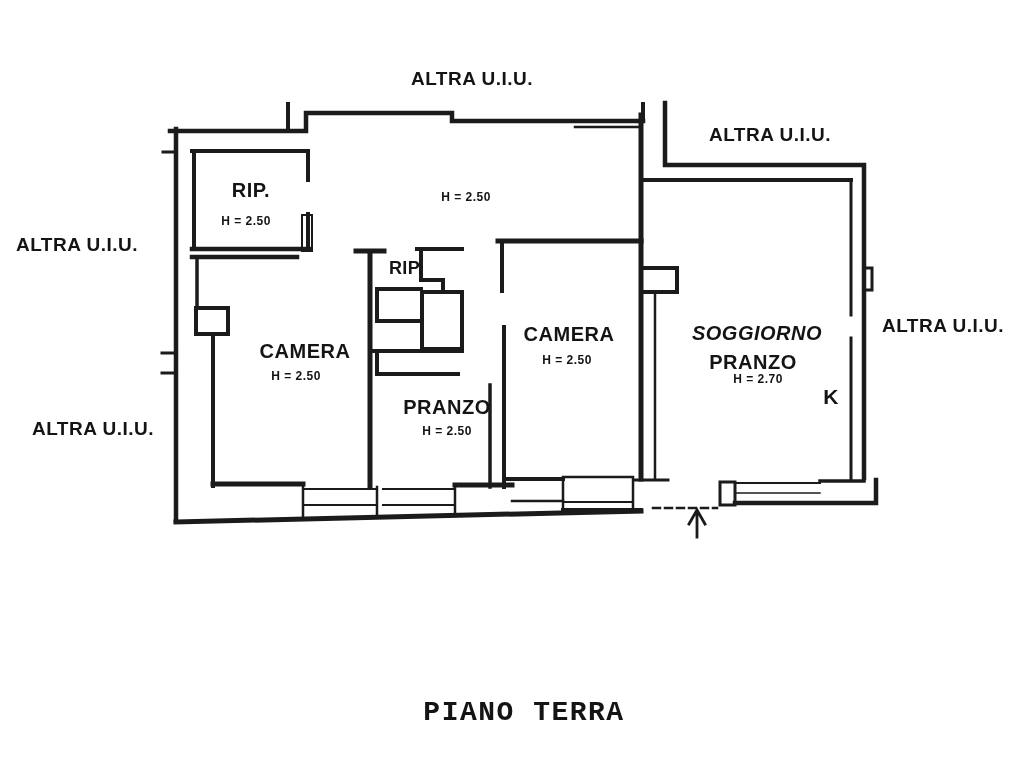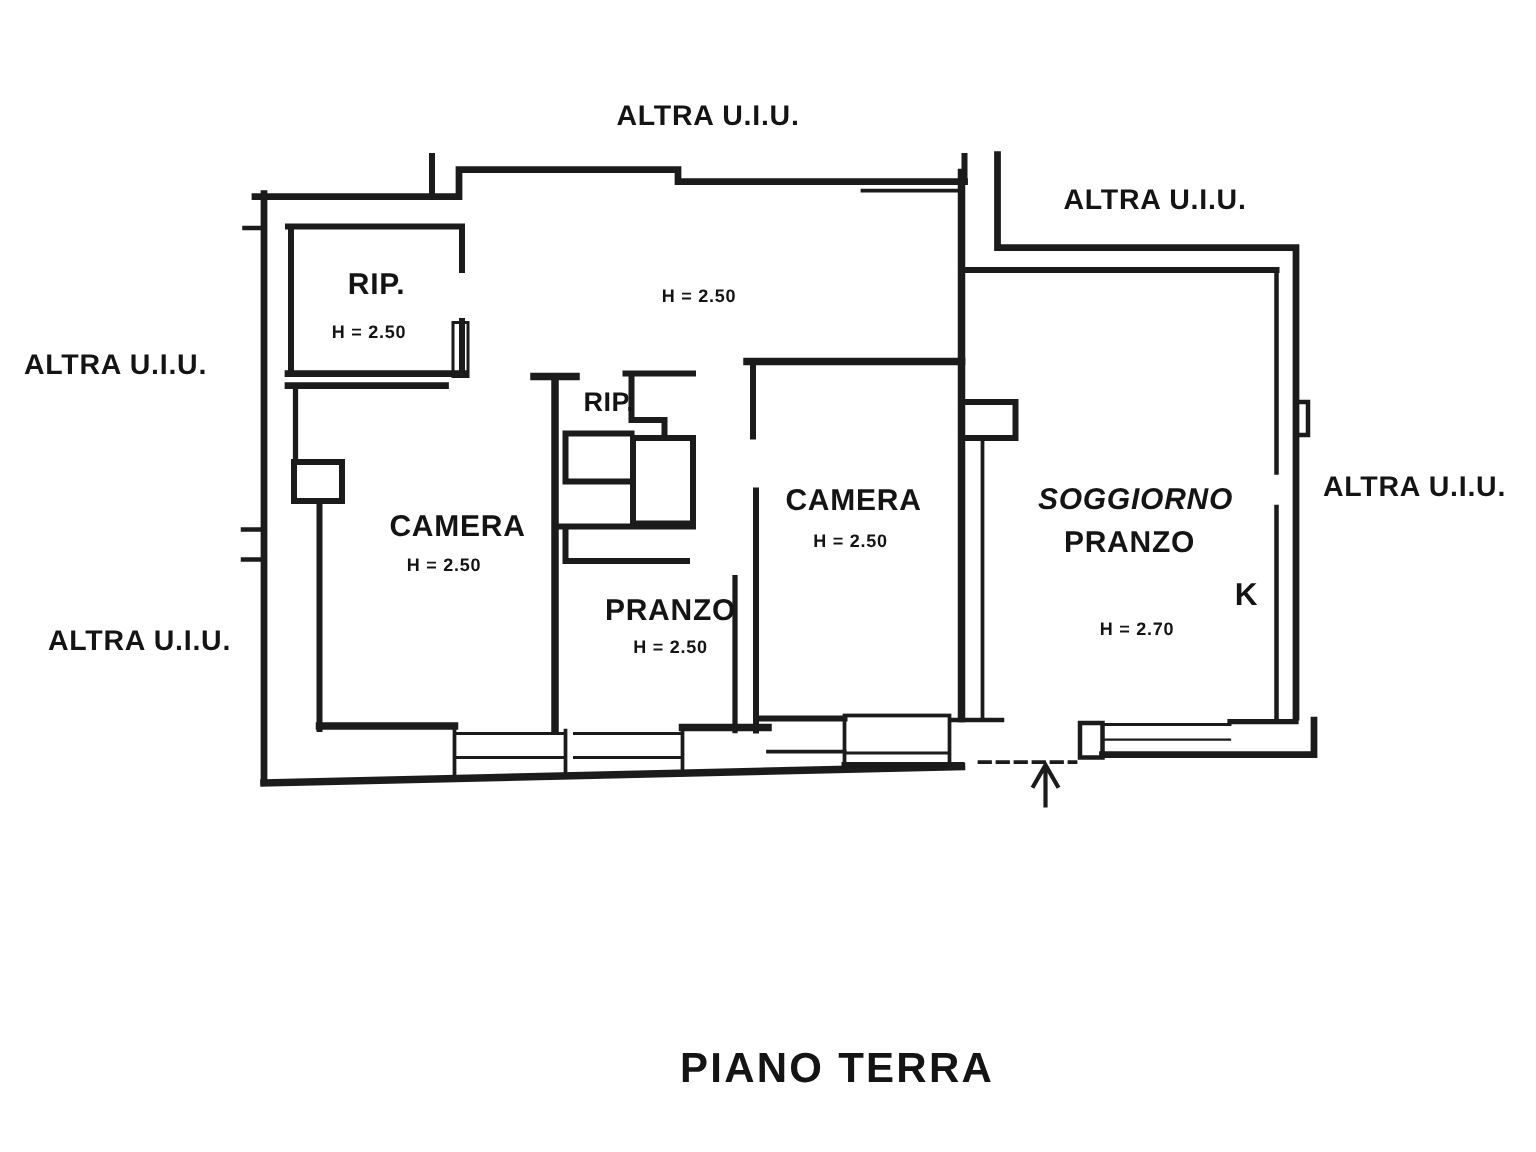--- a/index.html
+++ b/index.html
@@ -138,18 +138,18 @@
   <div class="lbl lbl-h" style="left:296px;top:377px;">H = 2.50</div>
 
   <div class="lbl lbl-room" style="left:447px;top:407px;">PRANZO</div>
   <div class="lbl lbl-h" style="left:447px;top:432px;">H = 2.50</div>
 
   <div class="lbl lbl-room" style="left:569px;top:334px;">CAMERA</div>
   <div class="lbl lbl-h" style="left:567px;top:361px;">H = 2.50</div>
 
   <div class="lbl lbl-room" style="left:757px;top:333px;font-style:italic;">SOGGIORNO</div>
   <div class="lbl lbl-room" style="left:753px;top:362px;">PRANZO</div>
-  <div class="lbl lbl-h" style="left:758px;top:420px;">H = 2.70</div>
+  <div class="lbl lbl-h" style="left:758px;top:380px;">H = 2.70</div>
   <div class="lbl lbl-k" style="left:831px;top:397px;">K</div>
 
-  <div class="lbl lbl-caption" style="left:558px;top:713px;">PIANO TERRA</div>
+  <div class="lbl lbl-caption" style="left:524px;top:713px;font-family:Liberation Mono, monospace;">PIANO TERRA</div>
 
 </div>
 
 </body></html>

